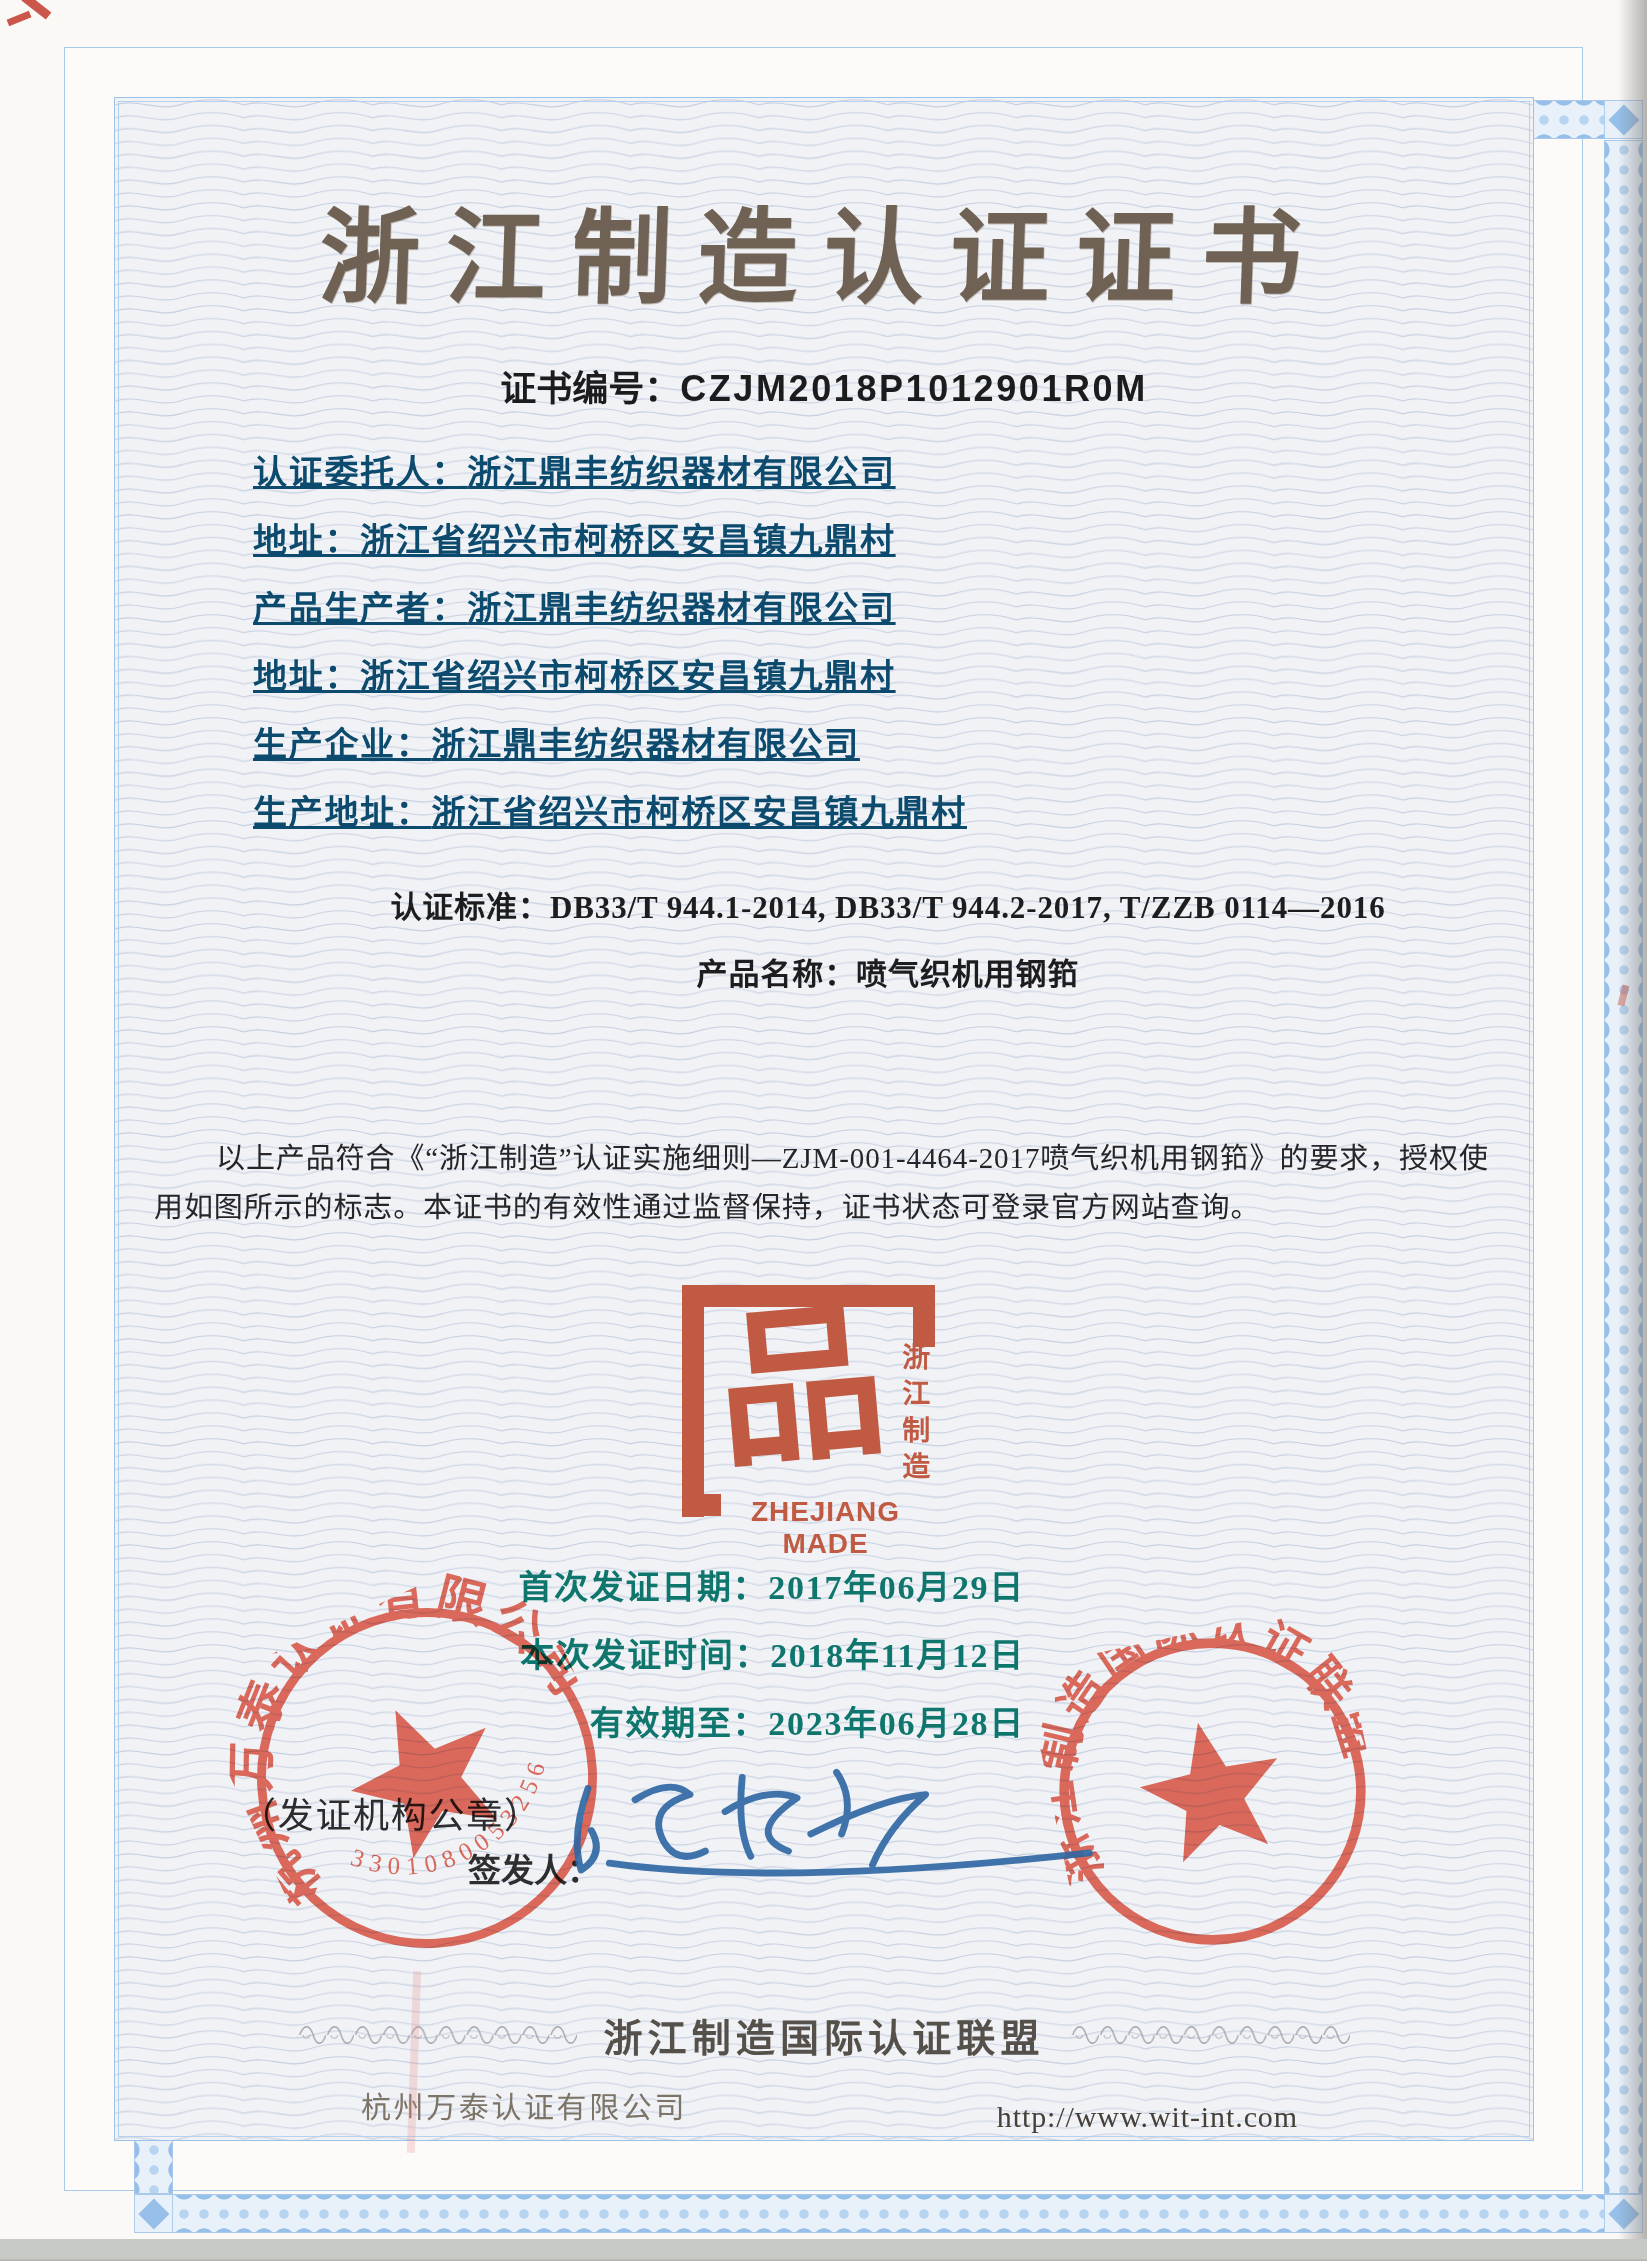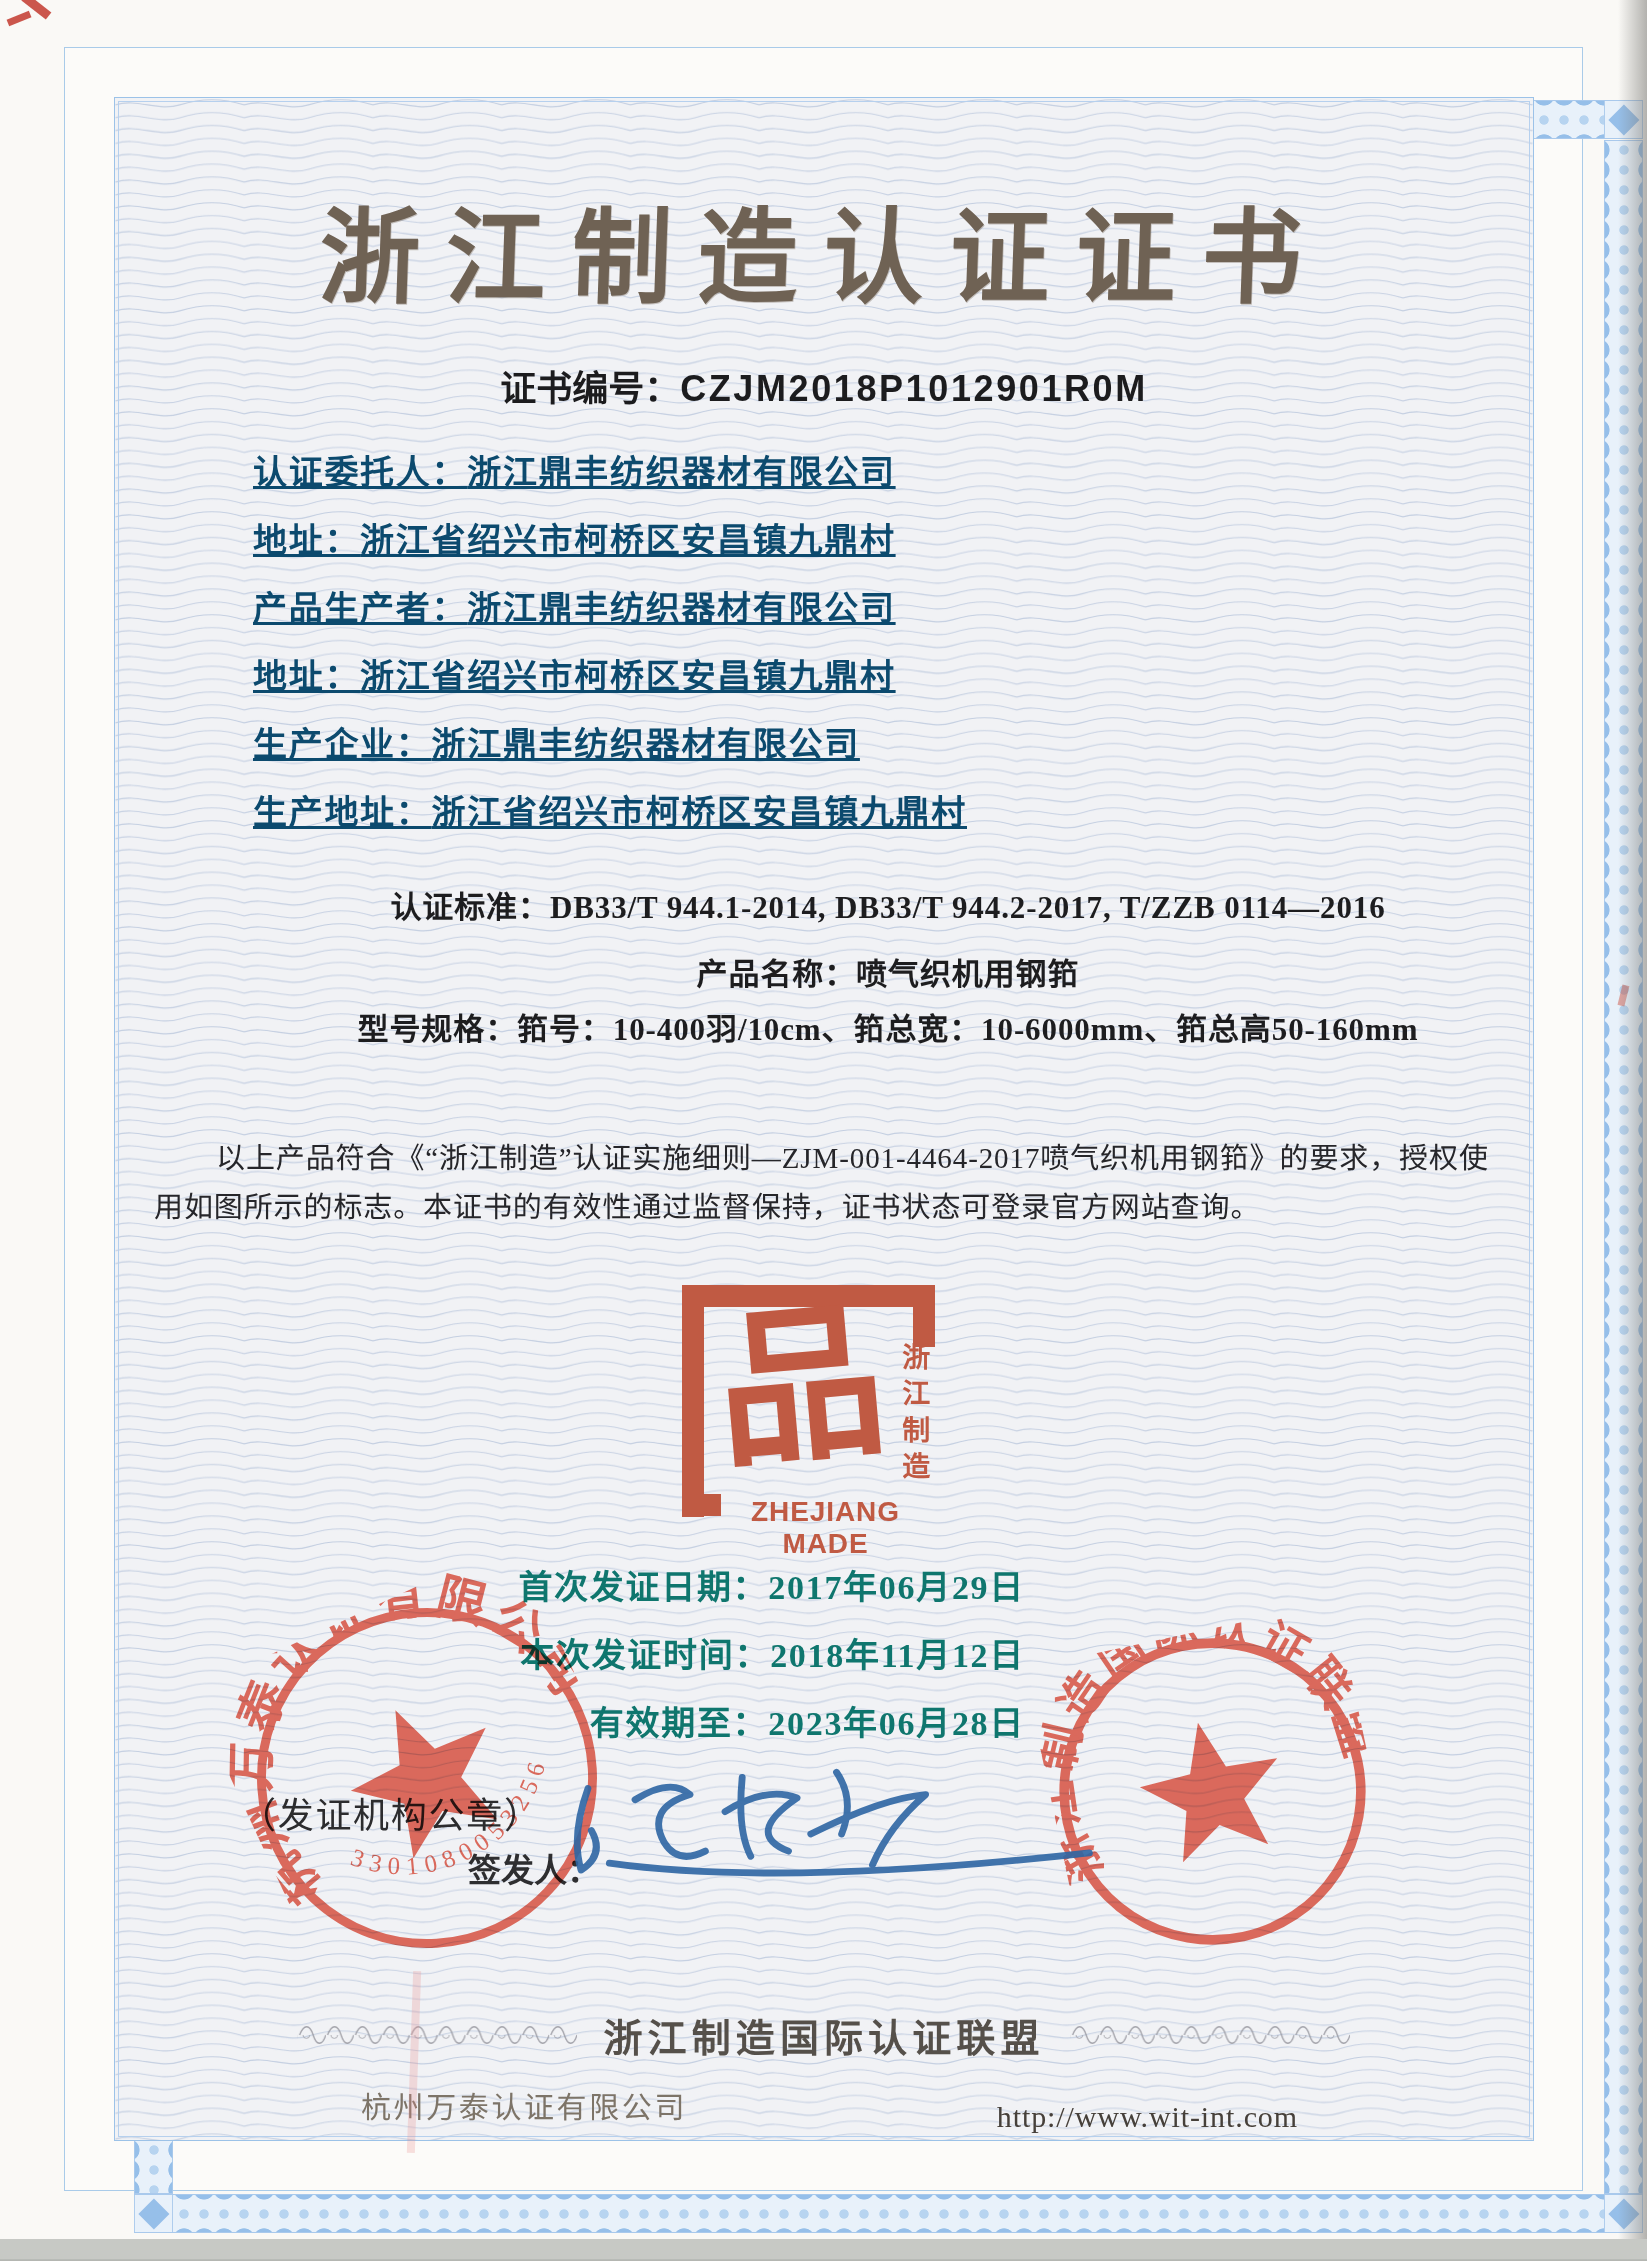--- a/index.html
+++ b/index.html
@@ -147,21 +147,20 @@
     <div class="frow"><span>地址：</span><span>浙江省绍兴市柯桥区安昌镇九鼎村</span></div>
     <div class="frow"><span>产品生产者：</span><span>浙江鼎丰纺织器材有限公司</span></div>
     <div class="frow"><span>地址：</span><span>浙江省绍兴市柯桥区安昌镇九鼎村</span></div>
     <div class="frow"><span>生产企业：</span><span>浙江鼎丰纺织器材有限公司</span></div>
     <div class="frow"><span>生产地址：</span><span>浙江省绍兴市柯桥区安昌镇九鼎村</span></div>
   </div>
 
   <div class="abs specs">
     <div class="srow"><span>认证标准：</span><span>DB33/T 944.1-2014, DB33/T 944.2-2017, T/ZZB 0114—2016</span></div>
     <div class="srow"><span>产品名称：</span><span>喷气织机用钢筘</span></div>
-    <div class="srow"><span>型号规格：</span><span>筘号：10-400羽/10cm、筘总宽：10-6000mm、筘总高50-160mm</span></div>
   </div>
 
   <div class="abs para">以上产品符合《“浙江制造”认证实施细则—ZJM-001-4464-2017喷气织机用钢筘》的要求，授权使用如图所示的标志。本证书的有效性通过监督保持，证书状态可登录官方网站查询。</div>
 
   <div class="abs logo">
     <div class="lbar l-top"></div>
     <div class="lbar l-left"></div>
     <div class="lbar l-right"></div>
     <div class="lbar l-foot"></div>
     <div class="l-glyph">品</div>

